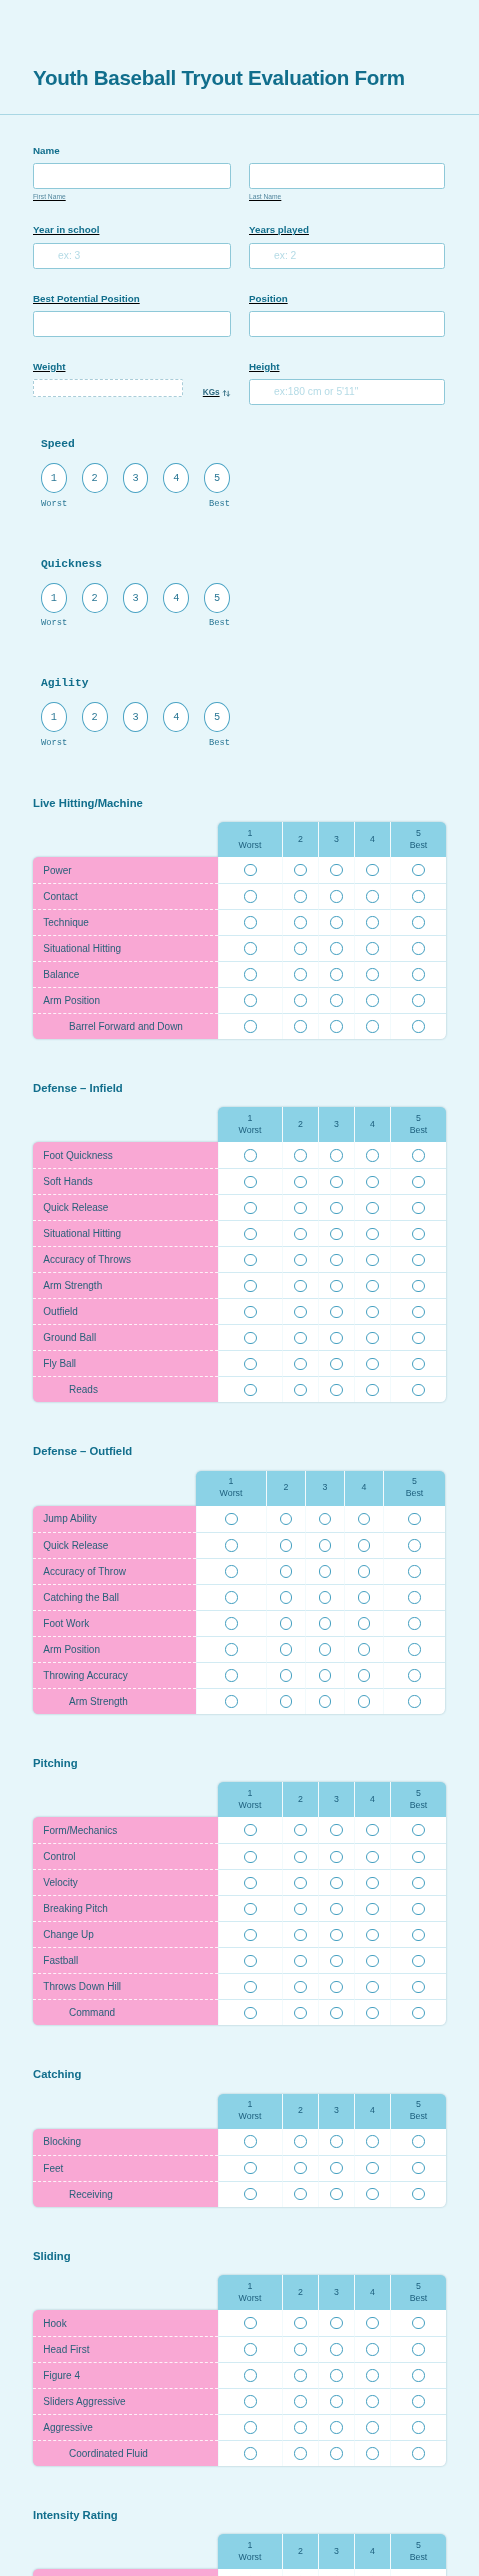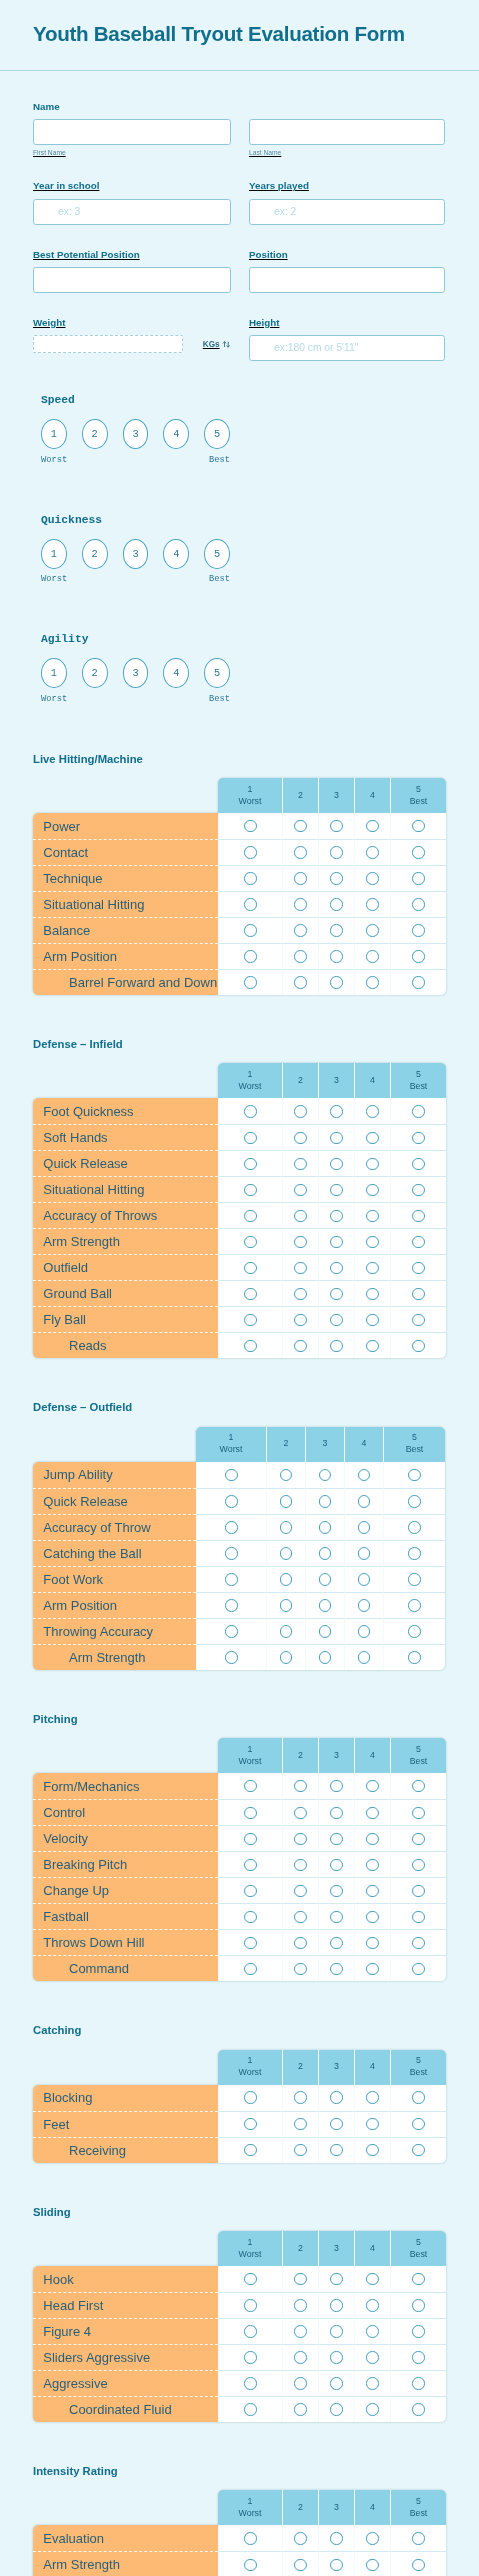--- a/index.html
+++ b/index.html
@@ -1,35 +1,35 @@
 <!DOCTYPE html>
 <html style="font-size:8.2px"><head>
 <meta charset="utf-8">
 <style>
   * { box-sizing: border-box; }
   html,body { margin:0; padding:0; background:#e7f6fa; }
   body { font-family:"Liberation Sans", sans-serif; }
   .page { width:479px; background:#e7f6fa; }
 
   
-  .hdr { padding:21.6px 33px 24px; border-bottom:0.5px solid #a9d7e4; }
+  .hdr { padding:21.6px 33px 24px; border-bottom:0.5px solid #a9d7e4;margin-top:44px; }
   .hdr h1 { margin:0; font-size:20.6px; font-weight:700; color:#116e8c; letter-spacing:-0.3px; }
 
   .main { padding:30px 33px 0; }
 
   
   .fsec { margin-bottom:24px; }
   .flabel { font-size:9.8px; font-weight:700; color:#116e8c; margin-bottom:7.2px; }
   .frow { display:grid; grid-template-columns:198px 196px; column-gap:18px;text-decoration:underline; }
   .ti { width:100%; height:26px; border:0.5px solid #8ec8d8; border-radius:2.6px; background:#fff;
         font-size:10.3px; color:#1f5d77; padding:0 24px; outline:none; font-family:"Liberation Sans",sans-serif; }
   .ti::placeholder, textarea::placeholder { color:#b5dbe6; }
   .sub { font-size:6.7px; color:#54889f; margin-top:4.6px; }
 
-  .wrow { display:flex; align-items:center; gap:20px; }
+  .wrow { display:flex; align-items:flex-end; gap:20px; }
   .wti { width:155px; height:18.5px; border:0.5px dashed #a9cdd9; border-radius:1.5px; background:#fff;
          font-size:8.8px; color:#1f5d77; padding:0 5.2px; outline:none; font-family:"Liberation Sans",sans-serif; }
   .unit { font-size:8.2px; font-weight:700; color:#2f6a80; display:flex; align-items:center; gap:2.6px; }
 
   
   .rate-sec { margin:33px 8px 49px;font-family:Liberation Mono, monospace; }
   .sec-title { font-size:11.3px; font-weight:700; color:#116e8c; margin:0 0 13.4px; }
   .circles { display:flex; gap:15px; width:189px; }
   .circle { width:26px; height:30px; border:0.8px solid #4aa3c4; border-radius:50%; background:#fff;
             display:flex; align-items:center; justify-content:center; color:#2c7896; font-size:10.3px; cursor:pointer; }
@@ -40,21 +40,21 @@
   .tbl-sec { margin:0 0 43px; }
   .matrix { display:grid; filter:drop-shadow(0 0.5px 1px rgba(16,86,108,.30)); }
   .matrix.wide   { grid-template-columns:185px 64px 36px 36px 36px 56px; }
   .matrix.narrow { grid-template-columns:163px 70px 39px 39px 39px 62px; }
   .mh { height:35px; background:#8bd2e6; display:flex; flex-direction:column; align-items:center;
         justify-content:center; color:#1d5f7d; font-size:8.8px; line-height:1.35; }
   .mh.ghost { background:transparent; }
   .mh.c2,.mh.c3,.mh.c4,.mh.c5 { border-left:1px solid #f2fafc; }
   .mh.c1 { border-radius:5.2px 0 0 0; }
   .mh.c5 { border-radius:0 5.2px 0 0; }
-  .ml { height:26px; background:#fdba74; color:#28607a; font-size:13px; display:flex; align-items:center;
+  .ml { height:26px; background:#f9a8d4; color:#28607a; font-size:10px; display:flex; align-items:center;
         padding-left:10.3px; }
   .mc { height:26px; background:#fff; display:flex; align-items:center; justify-content:center;
         border-left:1px solid #f2fafc; }
   .mc:not(.row0) { border-top:0.8px solid #d2ebf3; }
   .ml:not(.row0) { border-top:0.8px dashed rgba(255,255,255,.85); }
   .ml.row0 { border-radius:5.2px 0 0 0; }
   .ml.rowL { border-radius:0 0 0 5.2px;padding-left:36px; }
   .mc.c5.rowL { border-radius:0 0 5.2px 0; }
   .radio { width:12.4px; height:12.4px; border:0.8px solid #45a0c1; border-radius:50%; background:#fff; cursor:pointer; }
 </style>

